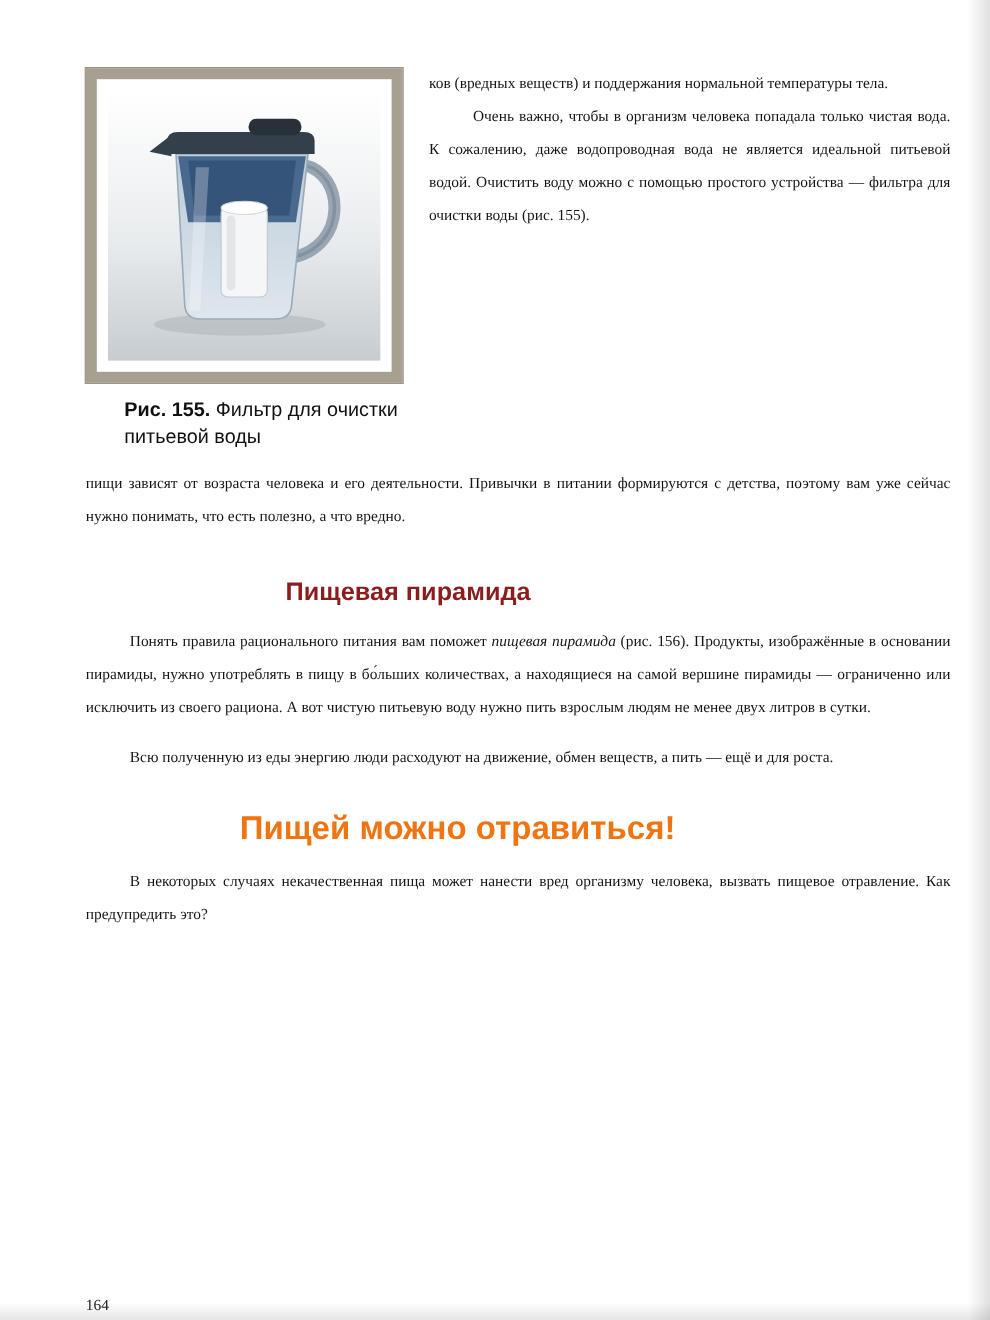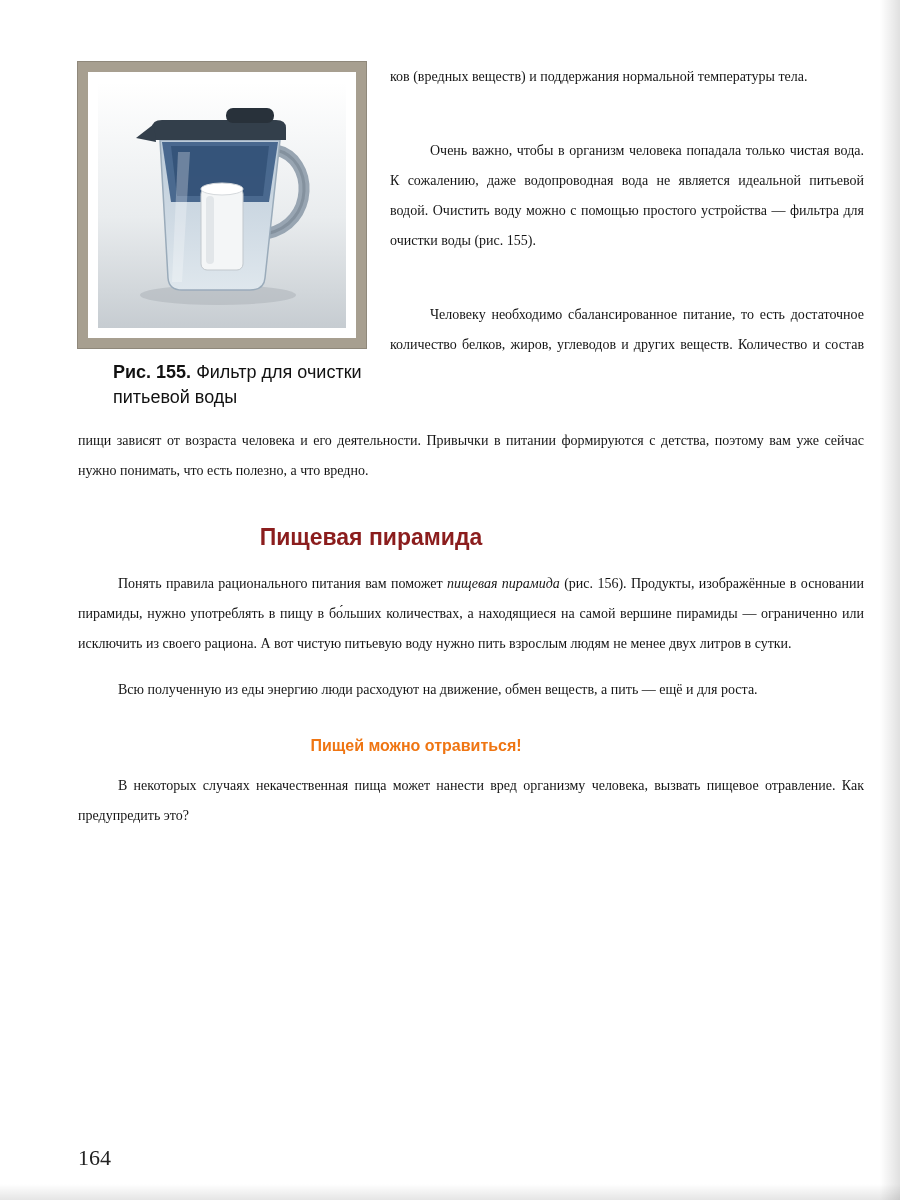--- a/index.html
+++ b/index.html
@@ -47,47 +47,47 @@
 
   .text-col { flex:1; min-width:0; }
 
   .para {
     margin:0;
     font-size:14px;
     line-height:30px;
     text-align:justify;
     hyphens:auto;
   }
-  .indent { text-indent:40px;margin-top:44px; }
+  .indent { text-indent:40px; }
   .no-indent { text-indent:0; }
   .justify-last { text-align-last:justify; }
   .full { margin-top:16px; }
   .em { font-style:italic; }
 
   .heading-red {
     margin:38px 0 18px 0;
     padding-right:200px;
     text-align:center;
     font-family:"Liberation Sans", sans-serif;
     font-size:23px; font-weight:bold;
     color:#8b1d1d;
   }
   .heading-orange {
     margin:32px 0 16px 0;
     padding-right:110px;
     text-align:center;
     font-family:"Liberation Sans", sans-serif;
-    font-size:16px; font-weight:bold;
+    font-size:30px; font-weight:bold;
     color:#ef7512;
   }
   .bullet .dot { color:#ef7512; font-weight:bold; margin-right:12px; }
 
   .page-number {
-    position:absolute; left:78px; bottom:29px;
-    font-size:22px; color:#222;
+    position:absolute; left:78px; bottom:4px;
+    font-size:14px; color:#222;
   }
 </style>
 </head>
 <body>
 
 <div class="page">
   <div class="content">
 
     <div class="top-row">
 
@@ -128,21 +128,20 @@
           </svg>
         </div>
         <figcaption class="caption">
           <span class="caption-bold">Рис. 155.</span><span> Фильтр для очистки питьевой воды</span>
         </figcaption>
       </figure>
 
       <div class="text-col">
         <p class="para no-indent">ков (вредных веществ) и поддержания нормальной температуры тела.</p>
         <p class="para indent">Очень важно, чтобы в организм человека попадала только чистая вода. К сожалению, даже водопроводная вода не является идеальной питьевой водой. Очистить воду можно с помощью простого устройства — фильтра для очистки воды (рис. 155).</p>
-        <p class="para indent justify-last">Человеку необходимо сбалансированное питание, то есть достаточное количество белков, жиров, углеводов и других веществ. Количество и состав</p>
       </div>
     </div>
 
     <p class="para no-indent full">пищи зависят от возраста человека и его деятельности. Привычки в питании формируются с детства, поэтому вам уже сейчас нужно понимать, что есть полезно, а что вредно.</p>
 
     <h2 class="heading-red">Пищевая пирамида</h2>
 
     <p class="para indent full"><span>Понять правила рационального питания вам поможет </span><em class="em">пищевая пирамида</em><span> (рис. 156). Продукты, изображённые в основании пирамиды, нужно употреблять в пищу в бо́льших количествах, а находящиеся на самой вершине пирамиды — ограниченно или исключить из своего рациона. А вот чистую питьевую воду нужно пить взрослым людям не менее двух литров в сутки.</span></p>
 
     <p class="para indent full">Всю полученную из еды энергию люди расходуют на движение, обмен веществ, а пить — ещё и для роста.</p>

